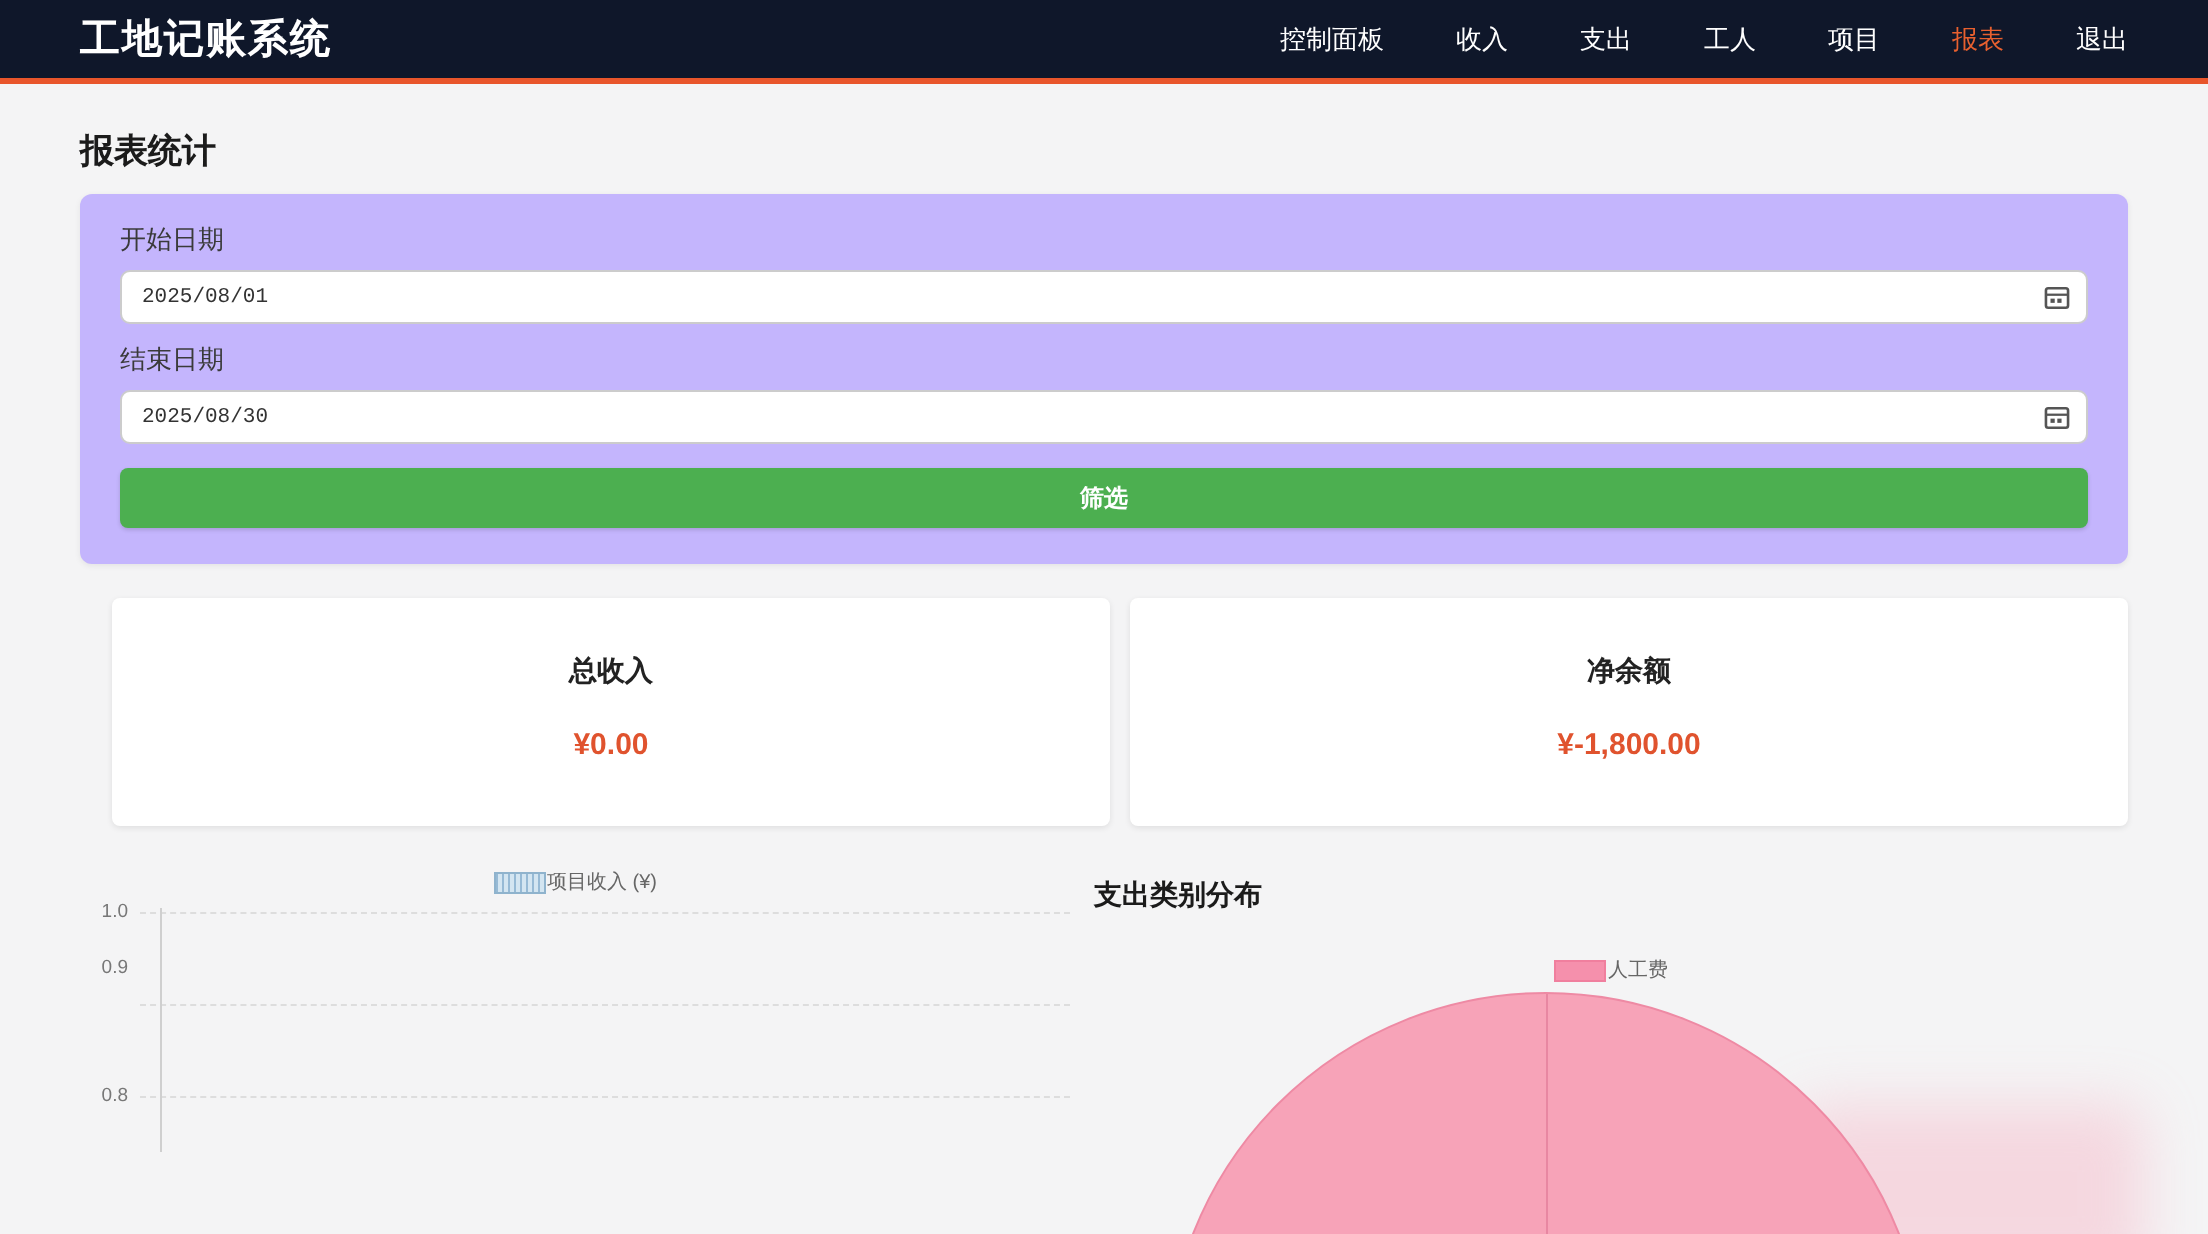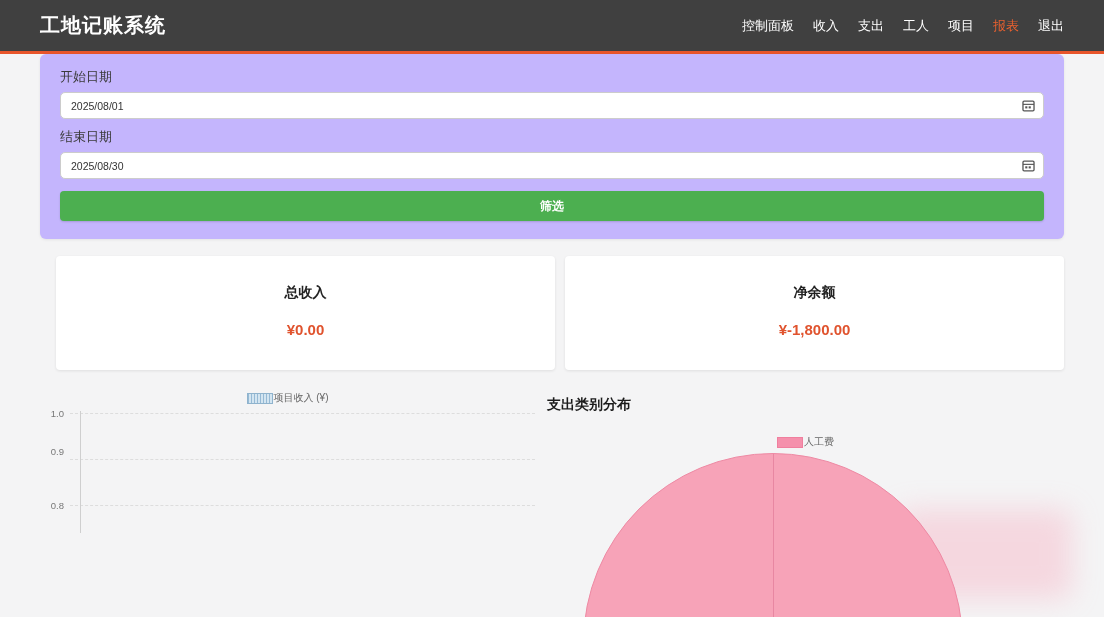--- a/index.html
+++ b/index.html
@@ -5,49 +5,49 @@
   * { box-sizing: border-box; }
   html, body {
     margin: 0; padding: 0;
     width: 1104px; height: 617px;
     overflow: hidden;
     background: #f4f4f5;
     font-family: "Liberation Sans", sans-serif;
   }
   
   .navbar {
-    height: 54px;
-    background: #404040;
+    height: 42px;
+    background: #0f172a;
     border-bottom: 3px solid #e8552b;
     display: flex; align-items: center; justify-content: space-between;
     padding: 0 40px;
   }
   .brand { color: #ffffff; font-size: 20px; font-weight: bold; letter-spacing: 1px; }
-  .nav { display: flex; align-items: flex-end; gap: 19px; }
+  .nav { display: flex; align-items: flex-end; gap: 36px; }
   .nav a { color: #ffffff; font-size: 13px; text-decoration: none; }
   .nav a.active { color: #e8602f; }
 
   
   .content { padding: 0 40px; }
   .page-title { font-size: 17px; font-weight: bold; color: #1b1b1b; margin: 22px 0 10px; }
 
   
   .filter-card {
     background: #c4b5fd; border-radius: 6px;
     box-shadow: 0 1px 3px rgba(0,0,0,0.07);
     padding: 14px 20px 18px;
   }
   .field-label { font-size: 13px; color: #3a3a3a; margin: 0 0 6px; }
   .field-label.second { margin-top: 9px; }
   .date-field { position: relative; }
   .date-field input {
     width: 100%; height: 27px;
     border: 1px solid #cccccc; border-radius: 5px;
     background: #ffffff; color: #333333;
-    font-family: Liberation Sans, sans-serif;
+    font-family: Liberation Mono, monospace;
     font-size: 10.5px; padding: 0 30px 0 10px;
     outline: none;
   }
   .cal-icon {
     position: absolute; right: 9px; top: 7px; width: 13px; height: 13px;
     cursor: pointer;
   }
   .filter-btn {
     margin-top: 12px; width: 100%; height: 30px;
     background: #4caf50; border: none; border-radius: 4px;
@@ -126,20 +126,21 @@
     <a href="#">支出</a>
     <a href="#">工人</a>
     <a href="#">项目</a>
     <a href="#" class="active">报表</a>
     <a href="#">退出</a>
   </div>
 </div>
 
 <div class="content">
 
+  <div class="page-title">报表统计</div>
 
   <div class="filter-card">
     <div class="field-label">开始日期</div>
     <div class="date-field">
       <input type="text" value="2025/08/01" style="">
       <svg class="cal-icon" viewBox="0 0 16 16">
         <rect x="1.2" y="2.6" width="13.6" height="12" rx="1.4" fill="none" stroke="#555555" stroke-width="1.6"></rect>
         <line x1="1.2" y1="6.6" x2="14.8" y2="6.6" stroke="#555555" stroke-width="1.4"></line>
         <rect x="4" y="9" width="2.6" height="2.6" fill="#555555"></rect>
         <rect x="8.2" y="9" width="2.6" height="2.6" fill="#555555"></rect>
@@ -172,21 +173,21 @@
   <div class="charts">
 
     <div class="chart-col-left">
       <div class="legend-row">
         <span class="swatch-bar"></span>
         <span>项目收入 (¥)</span>
       </div>
       <div class="bar-grid">
         <div class="grid-label" style="top:4px">1.0</div>
         <div class="grid-line" style="top:4px"></div>
-        <div class="grid-label" style="top:42px">0.9</div>
+        <div class="grid-label" style="top:32px">0.9</div>
         <div class="grid-line" style="top:50px"></div>
         <div class="grid-label" style="top:96px">0.8</div>
         <div class="grid-line" style="top:96px"></div>
         <div class="y-axis"></div>
       </div>
     </div>
 
     <div class="chart-col-right">
       <div class="chart-title">支出类别分布</div>
       <div class="legend-row">

